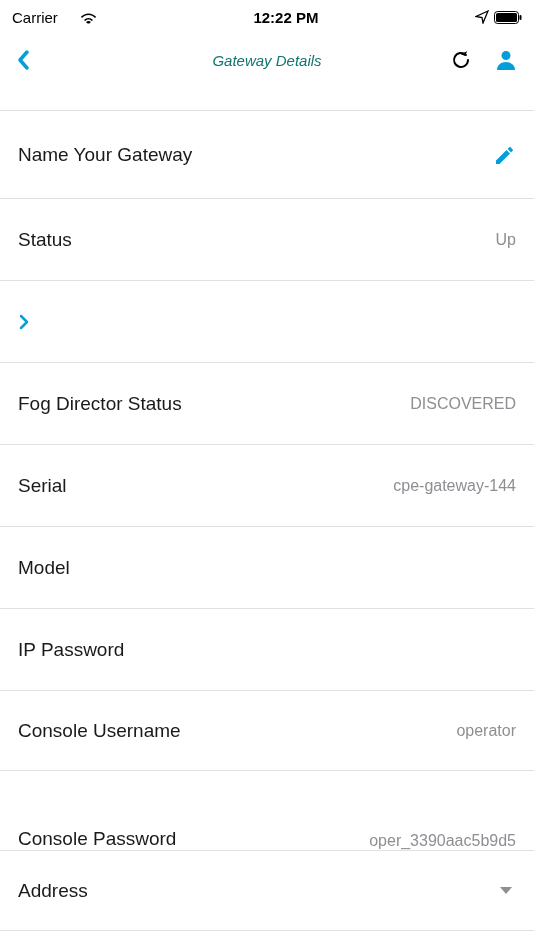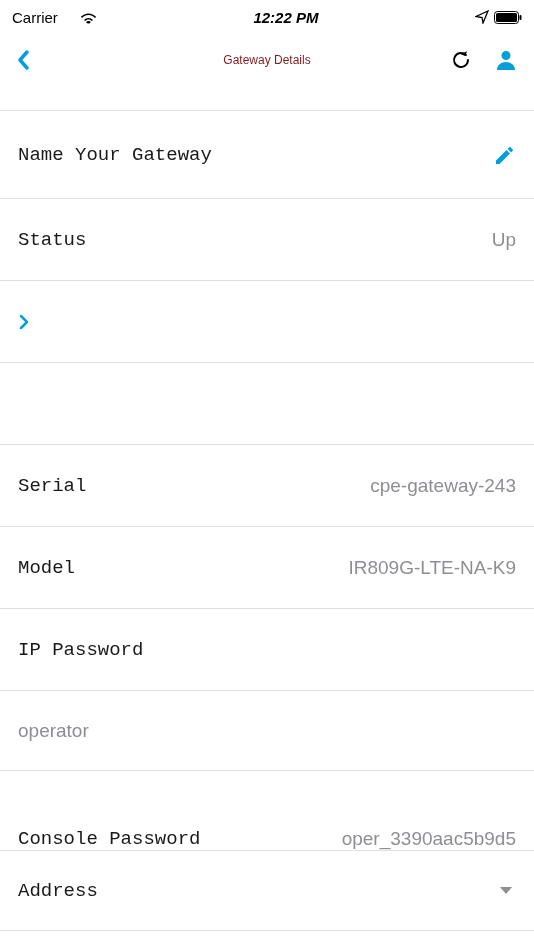--- a/index.html
+++ b/index.html
@@ -13,55 +13,56 @@
     .status-bar {
       display: flex;
       justify-content: space-between;
       align-items: center;
       padding: 6px 12px 2px;
       height: 30px;
       font-size: 15px;
       font-weight: 400;
     }
     .status-left { display: flex; align-items: center; gap: 22px; }
-    .status-center { font-weight: 600; font-style: italic; }
+    .status-center { font-weight: 600; }
     .status-right { display: flex; align-items: center; gap: 5px; }
     .nav-bar {
       display: flex;
       align-items: center;
       padding: 18px 16px 22px;
       position: relative;
     }
     .back-btn { color: #007AFF; cursor: pointer; display: flex; align-items: center; }
     .nav-title {
       position: absolute;
       left: 50%;
       transform: translateX(-50%);
-      font-size: 12px;
-      color: #7f1d1d;
+      font-size: 15px;
+      color: #0f766e;
+      font-style: italic;
     }
     .nav-actions {
       margin-left: auto;
       display: flex;
       align-items: center;
       gap: 22px;
     }
     .icon-btn { color: #049FD9; cursor: pointer; display: flex; align-items: center; }
     .icon-btn.black { color: #000; }
     .list-row {
       display: flex;
       align-items: center;
       justify-content: space-between;
       padding: 0 18px;
       min-height: 82px;
       border-top: 1px solid #e0e0e0;
     }
     .list-row:last-child { border-bottom: 1px solid #e0e0e0; }
-    .row-label { font-size: 19px; color: #1a1a1a; font-family: Liberation Mono, monospace; }
-    .row-value { font-size: 19px; color: #8e8e93; text-align: right; }
+    .row-label { font-size: 19px; color: #1a1a1a; }
+    .row-value { font-size: 16px; color: #8e8e93; text-align: right; }
     .name-block { display: flex; flex-direction: column; }
     .name-sub { color: #8e8e93; font-size: 16px; margin-top: 4px; }
     .chevron-right { color: #049FD9; }
     .triangle-down {
       width: 0; height: 0;
       border-left: 6px solid transparent;
       border-right: 6px solid transparent;
       border-top: 7px solid #8e8e93;
       margin-right: 4px;
     }
@@ -140,37 +141,39 @@
 
 <div class="list-row">
   <span class="chevron-right">
     <svg width="12" height="18" viewBox="0 0 12 18">
         <path fill="none" stroke="#049FD9" stroke-width="2.5" stroke-linecap="round" stroke-linejoin="round" d="M3 3 L9 9 L3 15"></path>
       </svg>
   </span>
 </div>
 
 <div class="list-row">
+  <span class="row-label">Fog Director Status</span>
+  <span class="row-value">DISCOVERED</span>
 </div>
 
 <div class="list-row">
   <span class="row-label">Serial</span>
-  <span class="row-value">cpe-gateway-243</span>
+  <span class="row-value">cpe-gateway-144</span>
 </div>
 
 <div class="list-row">
   <span class="row-label">Model</span>
-  <span class="row-value">IR809G-LTE-NA-K9</span>
 </div>
 
 <div class="list-row">
   <span class="row-label">IP Password</span>
 </div>
 
 <div class="list-row" style="min-height: 80px;">
+  <span class="row-label">Console Username</span>
   <span class="row-value">operator</span>
 </div>
 
 <div class="list-row" style="min-height: 80px; align-items: flex-end;">
   <span class="row-label">Console Password</span>
   <span class="row-value">oper_3390aac5b9d5</span>
 </div>
 
 <div class="list-row" style="min-height: 80px;">
   <span class="row-label">Address</span>

